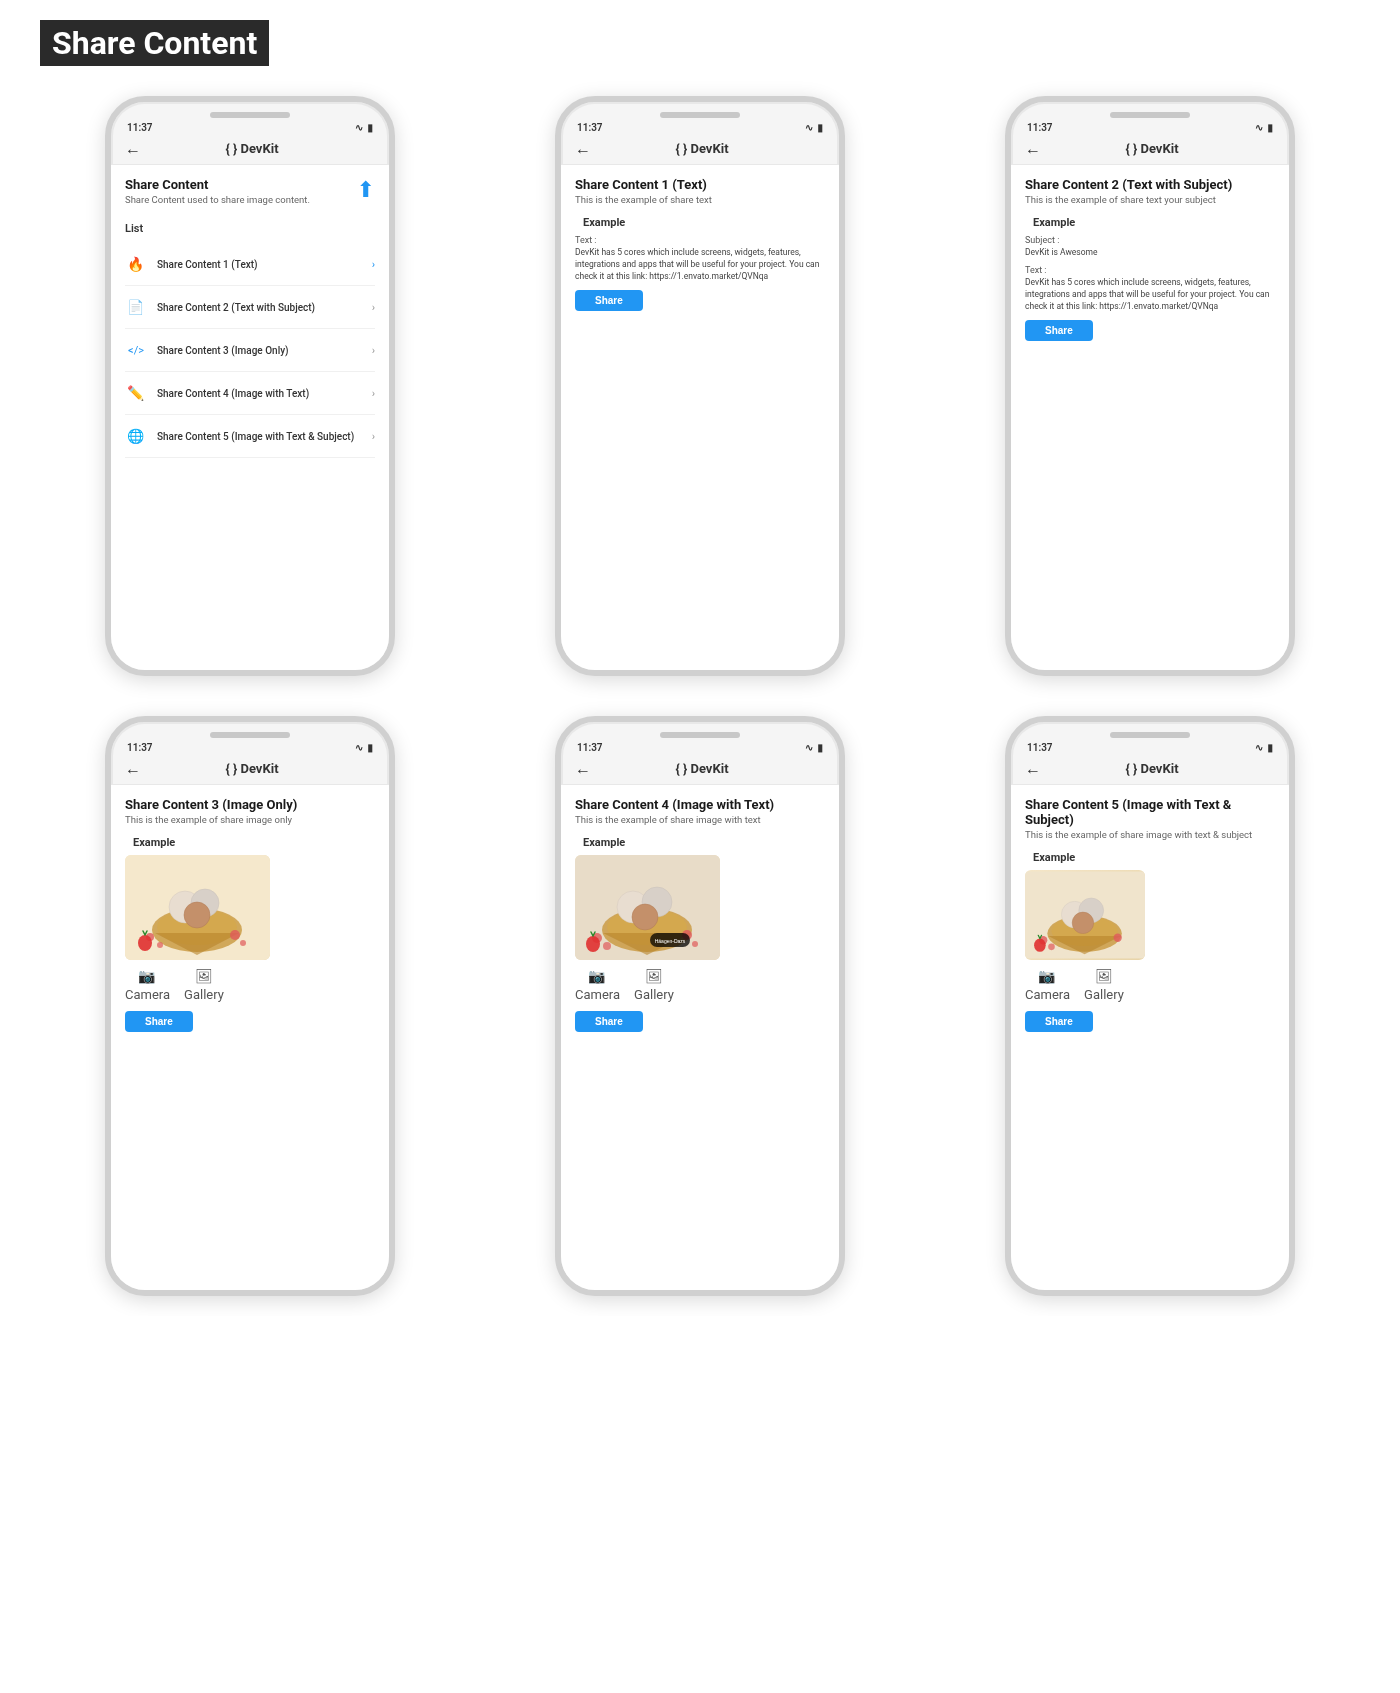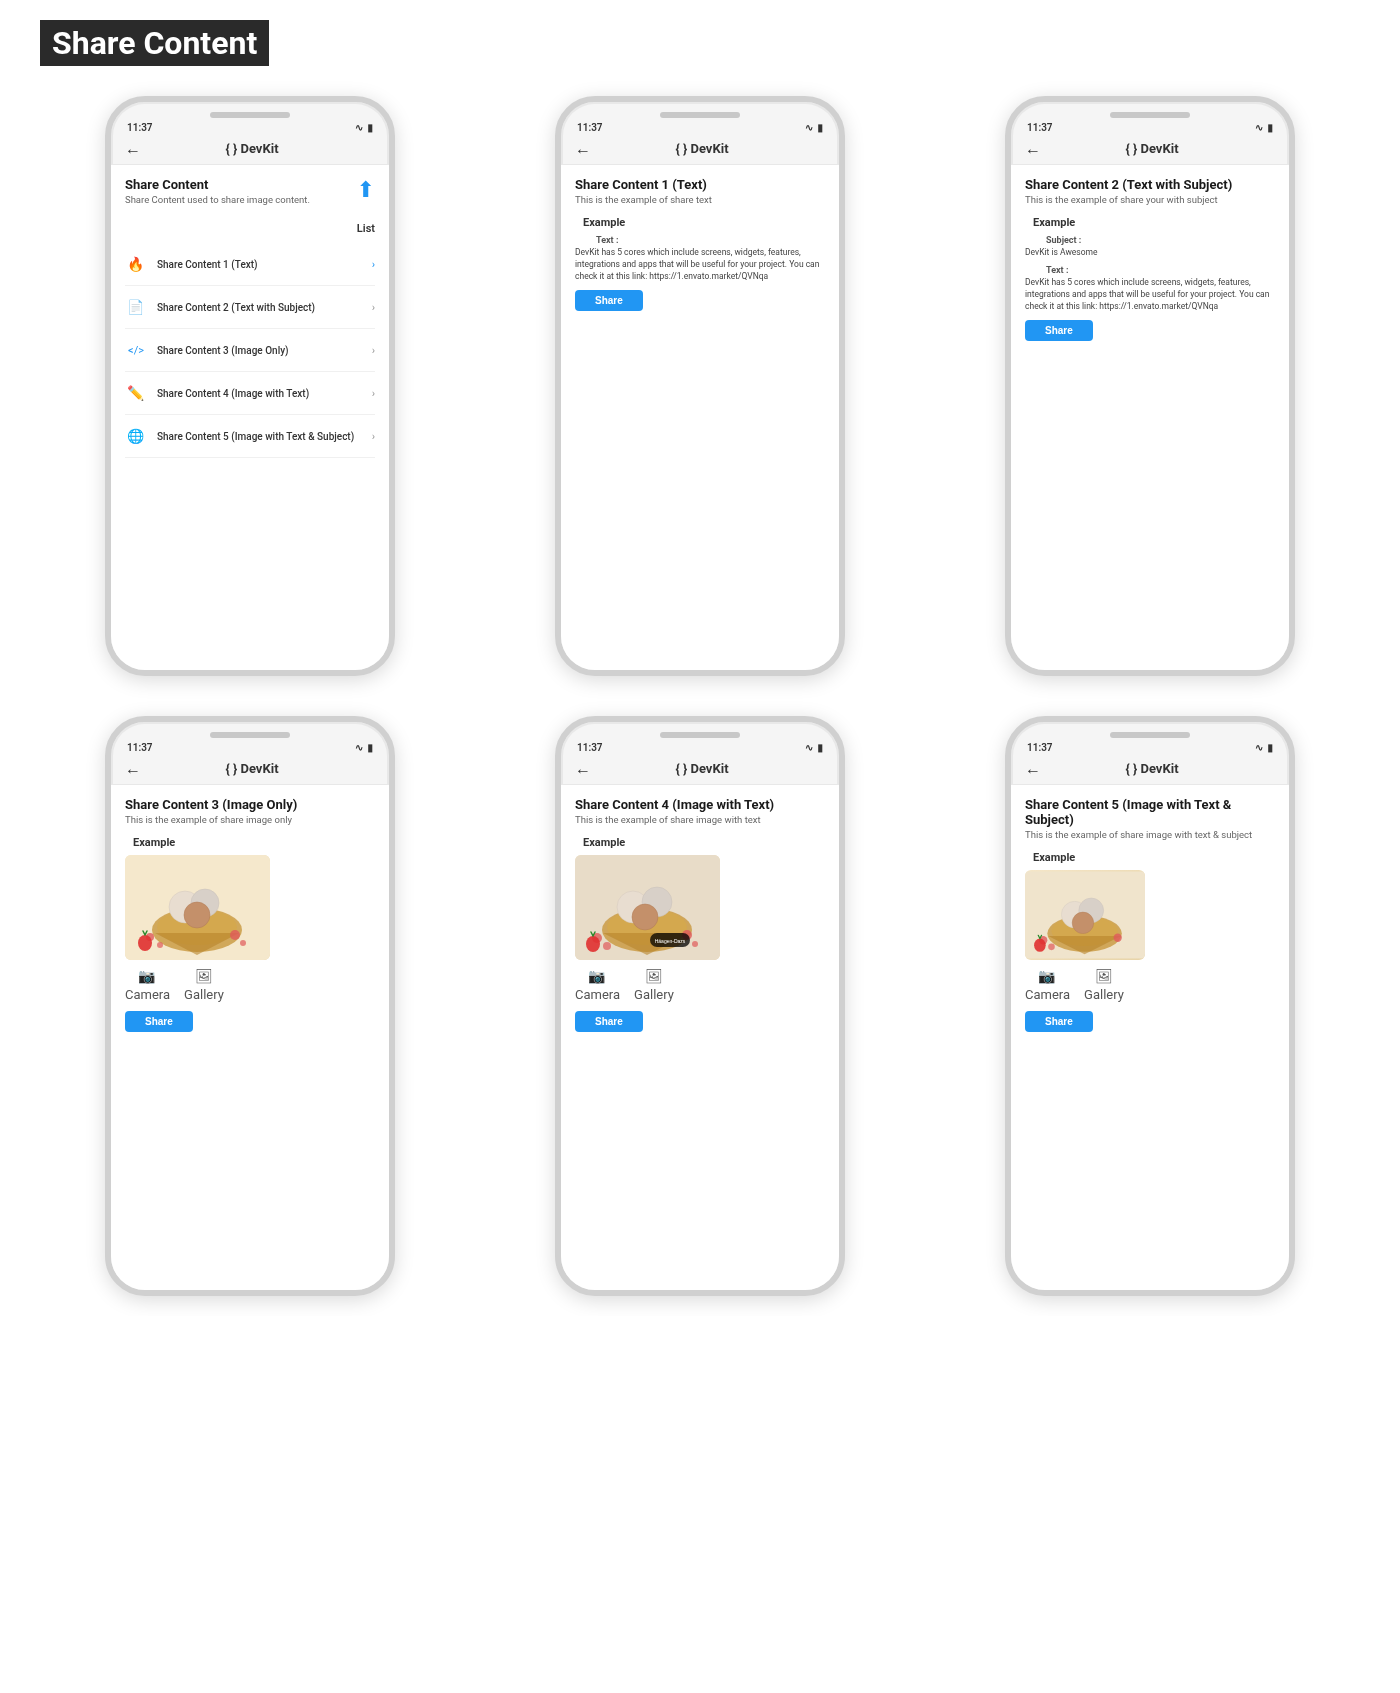--- a/index.html
+++ b/index.html
@@ -103,21 +103,20 @@
       font-size: 9.5px;
       color: #666;
       margin-bottom: 10px;
       line-height: 1.3;
     }
     .section-label {
       font-size: 11px;
       font-weight: 600;
       color: #333;
       margin-bottom: 8px;
-      text-align: right;
     }
     .list-item {
       display: flex;
       align-items: center;
       padding: 10px 0;
       border-bottom: 1px solid #f0f0f0;
       cursor: pointer;
     }
     .list-item-icon {
       width: 22px;
@@ -150,24 +149,23 @@
     }
     .example-label {
       font-size: 11px;
       font-weight: 700;
       color: #333;
       margin-bottom: 6px;
       padding-left: 8px;
     }
     .example-field-label {
       font-size: 9px;
-      font-weight: 700;
+      font-weight: 400;
       color: #555;
       margin-bottom: 2px;
-      margin-left: 21px;
     }
     .example-field-value {
       font-size: 8.5px;
       color: #444;
       margin-bottom: 6px;
       line-height: 1.4;
     }
     .share-button {
       background: #2196F3;
       color: #fff;
@@ -309,21 +307,21 @@
           <span>∿</span>
           <span>▮</span>
         </div>
       </div>
       <div class="phone-nav">
         <span class="nav-back">←</span>
         <span class="nav-title devkit-logo">{ } DevKit</span>
       </div>
       <div class="phone-content">
         <div class="screen-title">Share Content 2 (Text with Subject)</div>
-        <div class="screen-subtitle">This is the example of share your with subject</div>
+        <div class="screen-subtitle">This is the example of share text your subject</div>
         <div class="example-label">Example</div>
         <div class="example-field-label">Subject :</div>
         <div class="example-field-value">DevKit is Awesome</div>
         <div class="example-field-label">Text :</div>
         <div class="example-field-value">DevKit has 5 cores which include screens, widgets, features, integrations and apps that will be useful for your project. You can check it at this link: https://1.envato.market/QVNqa</div>
         <button class="share-button">Share</button>
       </div>
     </div>
   </div>
 

